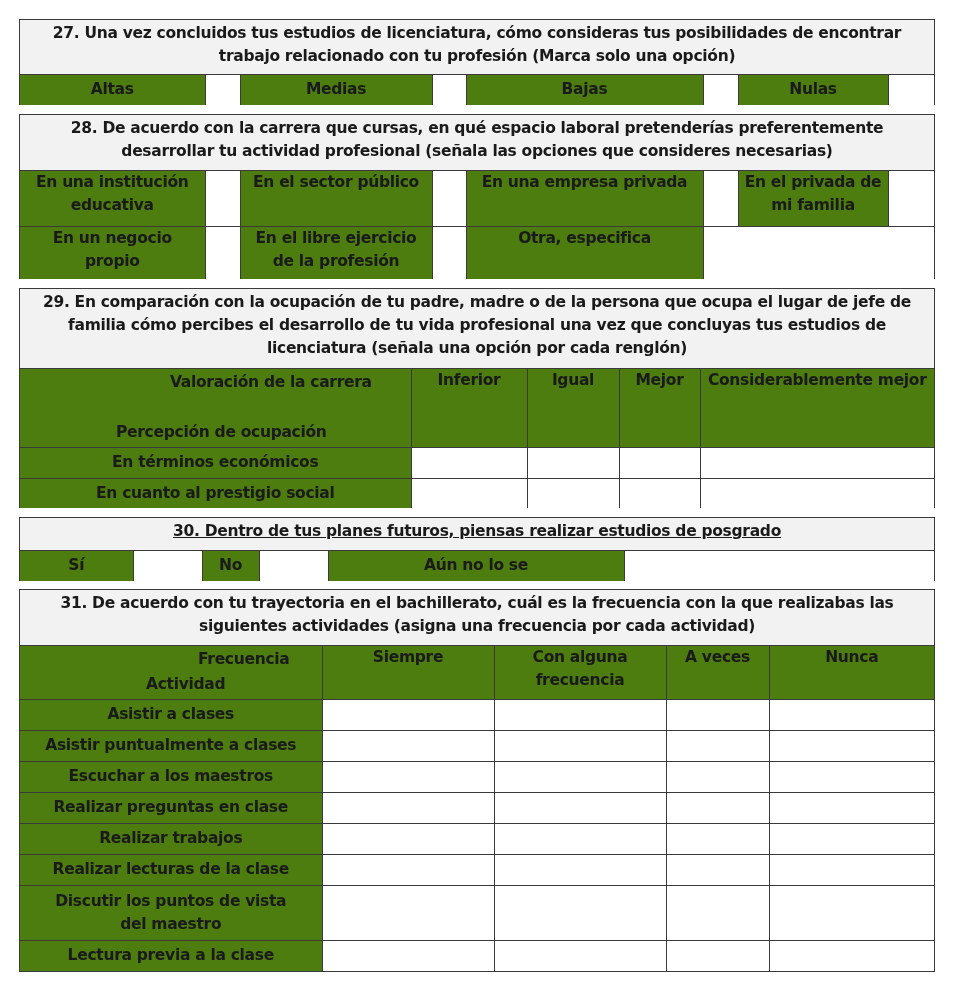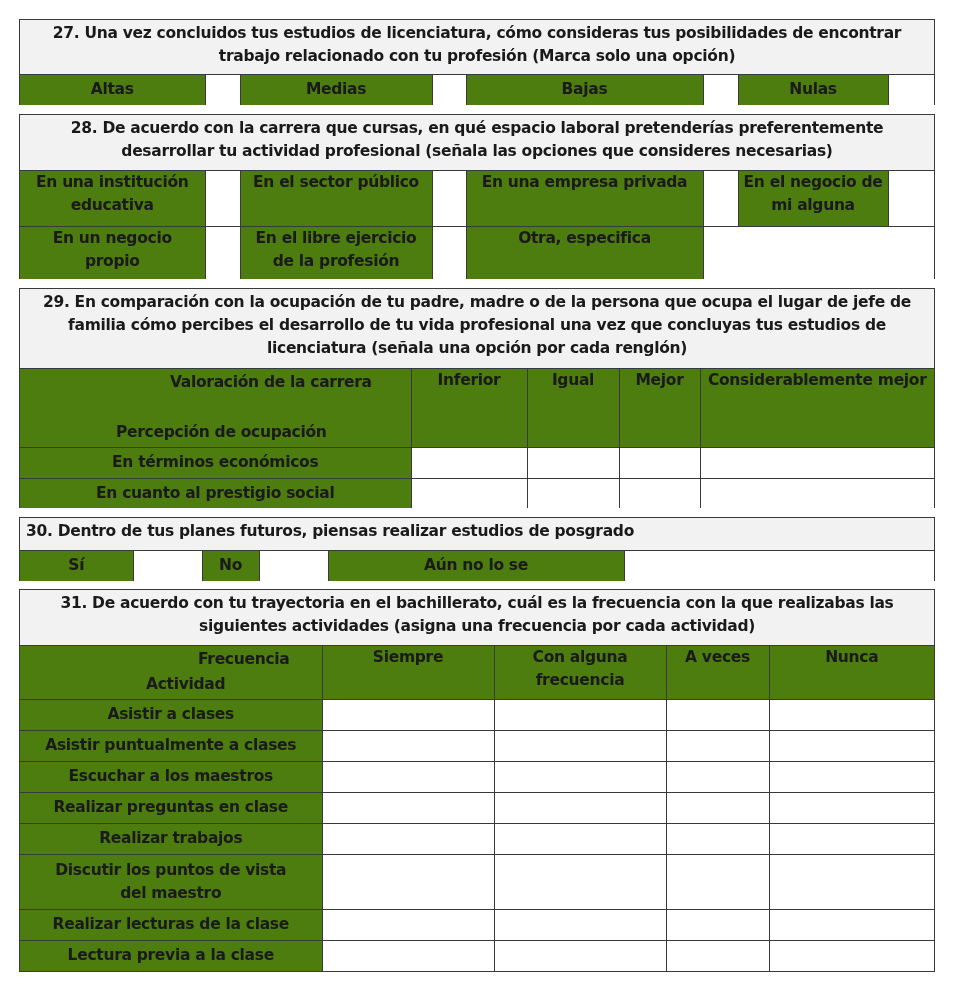--- a/index.html
+++ b/index.html
@@ -3,21 +3,21 @@
 <meta charset="utf-8">
 <style>
   html, body { margin:0; padding:0; background:#ffffff; }
   body { width:957px; height:991px; position:relative; font-family:"DejaVu Sans", sans-serif; color:#1a1a1a; }
   .sec { position:absolute; left:19px; width:916px; border:1.5px solid #3a3a3a; box-sizing:border-box; background:#f2f2f2; }
   table { border-collapse:collapse; width:100%; table-layout:fixed; }
   td { border:1.5px solid #3a3a3a; padding:0 4px; font-size:15.5px; font-weight:bold; text-align:center; vertical-align:top; line-height:23px; box-sizing:border-box; letter-spacing:-0.3px; }
   td.lbl { background:#4d7c0f; }
   td.box { background:#ffffff; }
   td.head { background:#f2f2f2; padding:2px 6px; text-align:center; line-height:23px; }
-  td.head.left { text-align:left; }
+  td.head.left { text-align:center;text-decoration:underline; }
   table tr:first-child td { border-top:none; }
   table tr td:first-child { border-left:none;margin-left:15px; }
   table tr td:last-child { border-right:none; }
   table tr:last-child td { border-bottom:none; }
   .mid { vertical-align:middle; }
 </style>
 </head>
 <body>
 
 <div class="sec" style="top:19px;height:86px;">
@@ -66,21 +66,21 @@
         <tr style="height:55px">
           <td class="head" colspan="8">28. De acuerdo con la carrera que cursas, en qué espacio laboral pretenderías preferentemente desarrollar tu actividad profesional (señala las opciones que consideres necesarias)</td>
         </tr>
     <tr style="height:56px">
       <td class="lbl">En una institución educativa</td>
       <td class="box"></td>
       <td class="lbl">En el sector público</td>
       <td class="box"></td>
       <td class="lbl">En una empresa privada</td>
       <td class="box"></td>
-      <td class="lbl">En el negocio de mi alguna</td>
+      <td class="lbl">En el privada de mi familia</td>
       <td class="box"></td>
     </tr>
     <tr style="height:53px">
       <td class="lbl">En un negocio propio</td>
       <td class="box"></td>
       <td class="lbl">En el libre ejercicio de la profesión</td>
       <td class="box"></td>
       <td class="lbl">Otra, especifica</td>
       <td class="box" colspan="3"></td>
     </tr>
@@ -206,35 +206,35 @@
           <td class="box"></td>
           <td class="box"></td>
     </tr>
     <tr style="height:31px">
       <td class="lbl mid">Realizar trabajos</td>
       <td class="box"></td>
           <td class="box"></td>
           <td class="box"></td>
           <td class="box"></td>
     </tr>
+    <tr style="height:31px">
+      <td class="lbl mid">Realizar lecturas de la clase</td>
+      <td class="box"></td>
+          <td class="box"></td>
+          <td class="box"></td>
+          <td class="box"></td>
+    </tr>
     <tr style="height:55px">
       <td class="lbl mid" style="padding:0 20px;">Discutir los puntos de vista del maestro</td>
       <td class="box"></td>
           <td class="box"></td>
           <td class="box"></td>
           <td class="box"></td>
     </tr>
     <tr style="height:31px">
-      <td class="lbl mid">Realizar lecturas de la clase</td>
-      <td class="box"></td>
-          <td class="box"></td>
-          <td class="box"></td>
-          <td class="box"></td>
-    </tr>
-    <tr style="height:31px">
       <td class="lbl mid">Lectura previa a la clase</td>
       <td class="box"></td>
           <td class="box"></td>
           <td class="box"></td>
           <td class="box"></td>
     </tr>
   </tbody>
     </table>
 </div>
 

